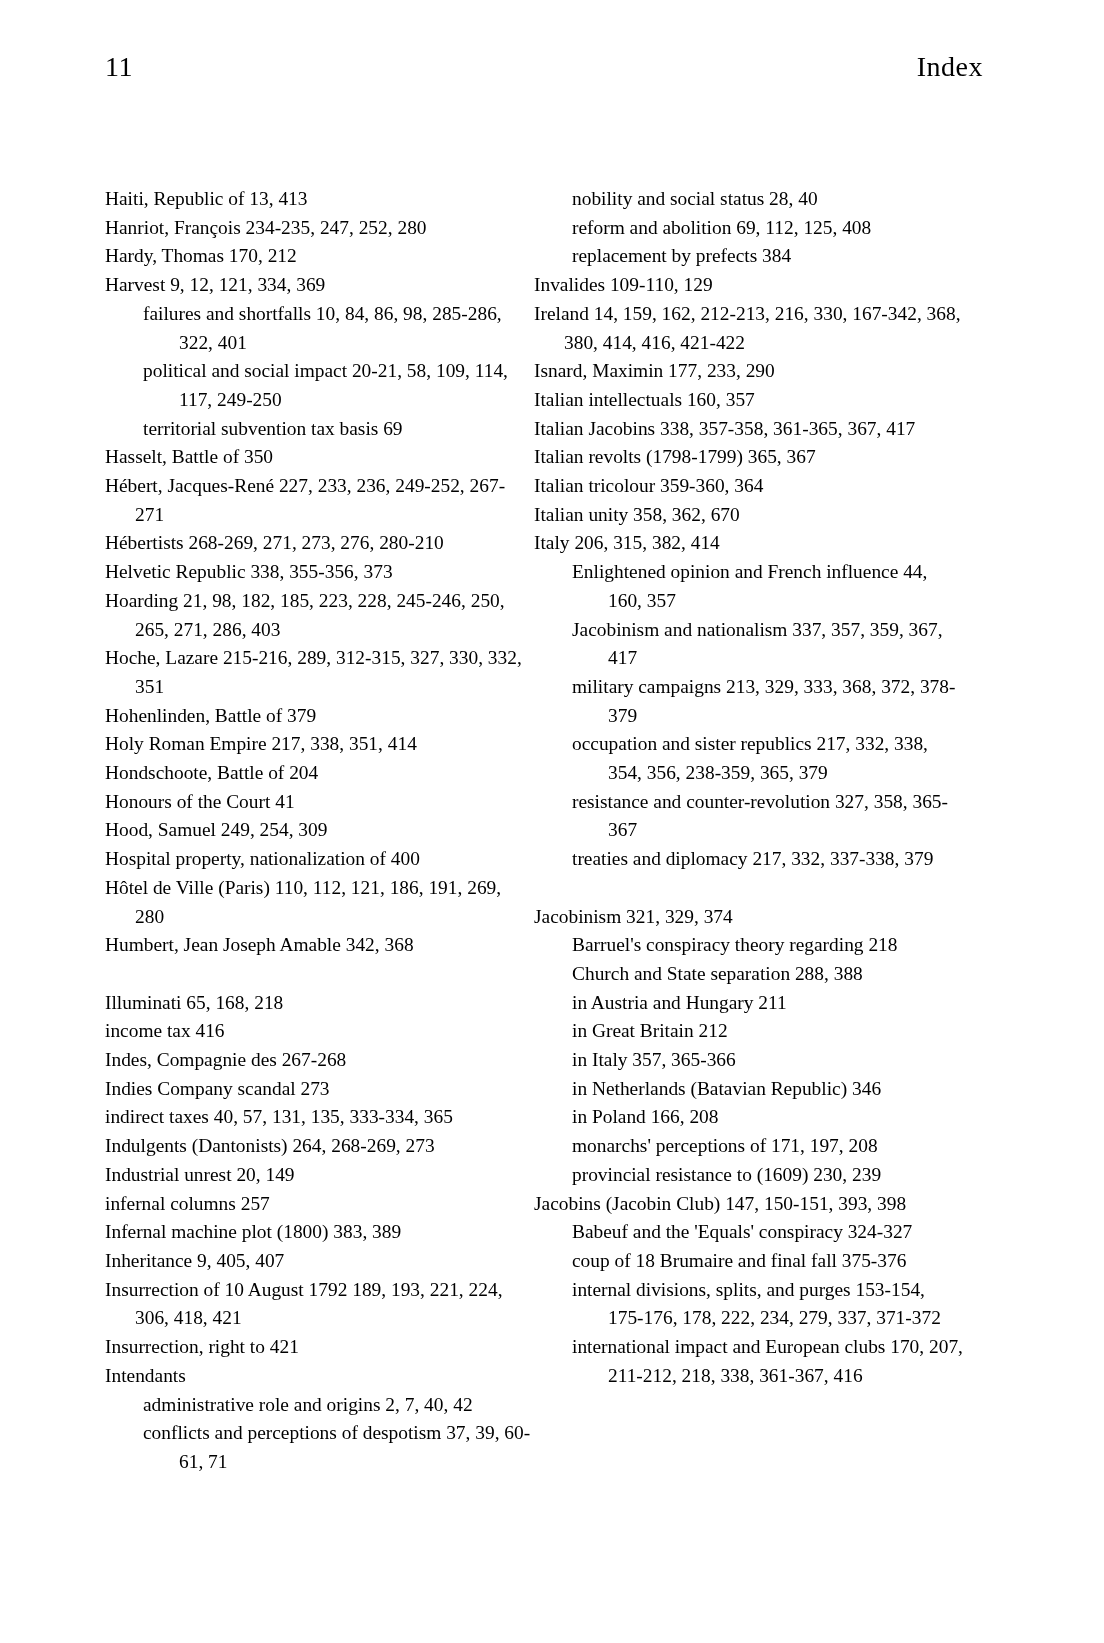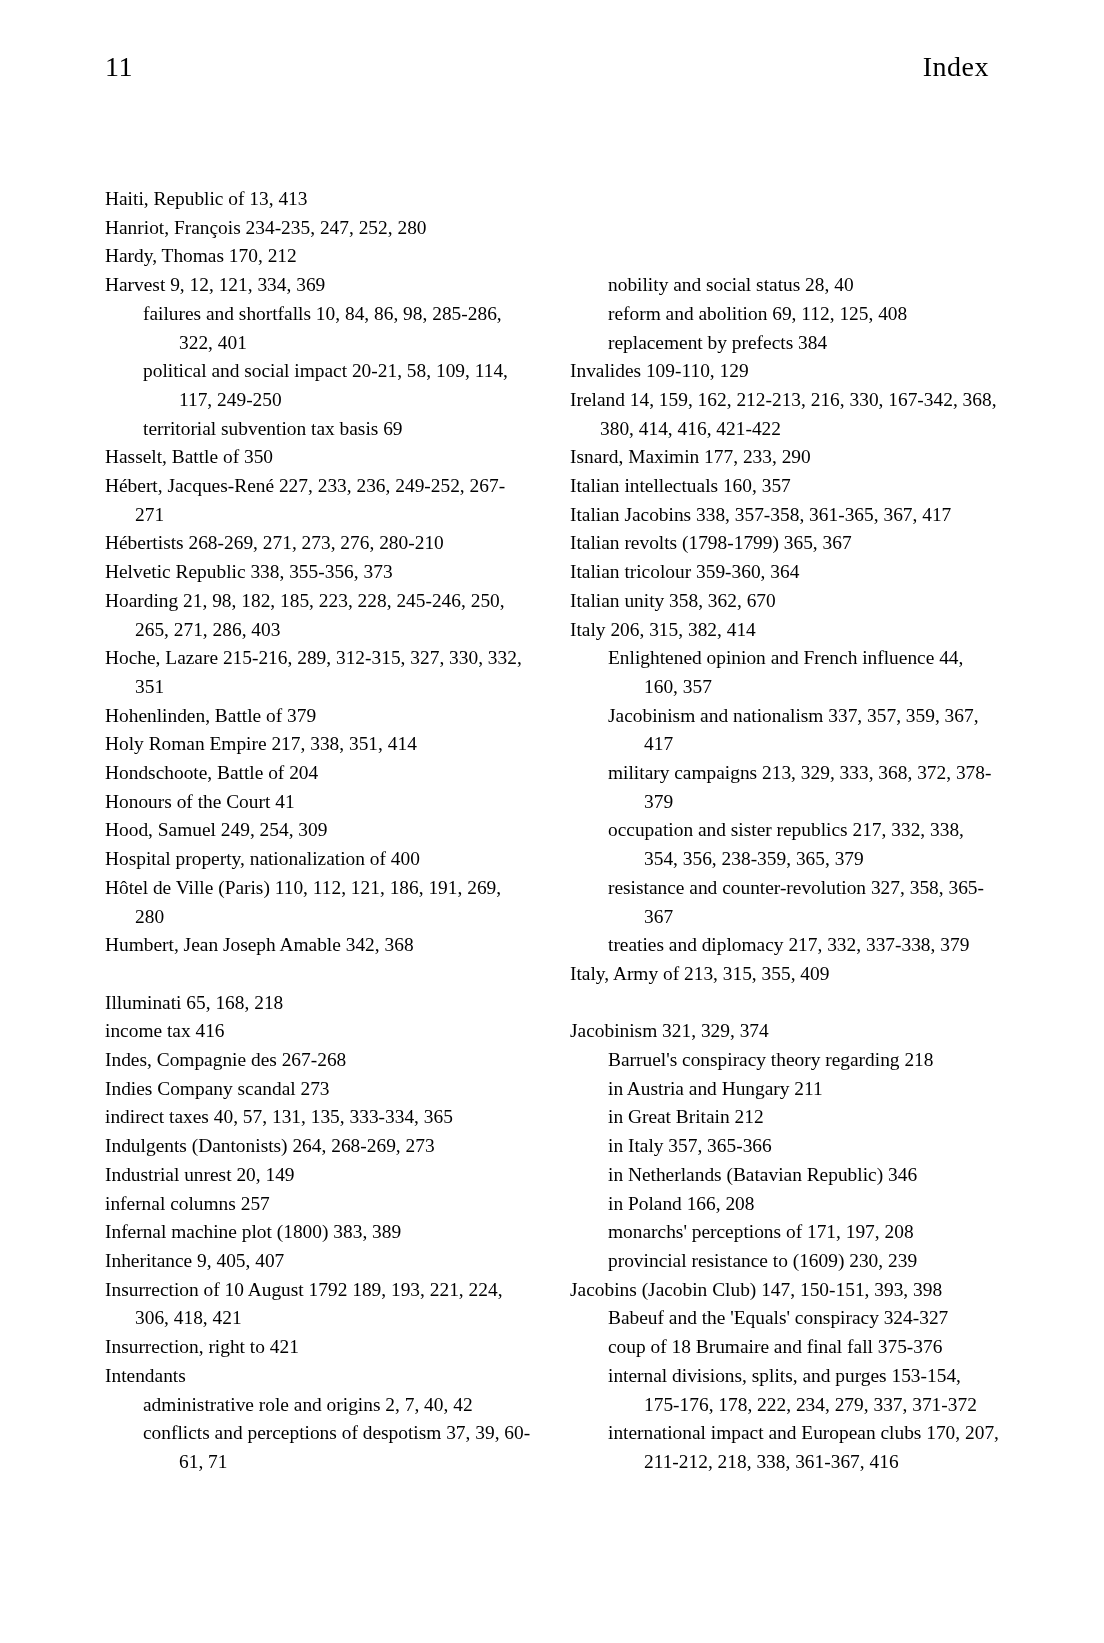--- a/index.html
+++ b/index.html
@@ -16,39 +16,37 @@
     color: #000000;
     box-sizing: border-box;
     overflow: hidden;
   }
 
   
   .running-head {
     position: absolute;
     top: 50px;
     left: 105px;
-    right: 115px;
+    right: 121px;
     display: flex;
     justify-content: space-between;
     align-items: baseline;
     font-size: 28px;
     line-height: 1.2;
   }
   .folio { letter-spacing: 0.5px; }
   .head-title { letter-spacing: 0.5px; text-align: center; }
 
   
   .columns {
     position: absolute;
     top: 185px;
     left: 105px;
     width: 894px;
     display: flex;
-    gap: 36px;
-    align-items: flex-end;
   }
   .column {
     width: 429px;
     flex: 0 0 429px;
   }
 
   .entry {
     font-size: 19.4px;
     line-height: 28.7px;
     margin: 0;
@@ -131,24 +129,24 @@
         <p class="entry lvl0">Italian revolts (1798-1799) 365, 367</p>
         <p class="entry lvl0">Italian tricolour 359-360, 364</p>
         <p class="entry lvl0">Italian unity 358, 362, 670</p>
         <p class="entry lvl0">Italy 206, 315, 382, 414</p>
         <p class="entry lvl1">Enlightened opinion and French influence 44, 160, 357</p>
         <p class="entry lvl1">Jacobinism and nationalism 337, 357, 359, 367, 417</p>
         <p class="entry lvl1">military campaigns 213, 329, 333, 368, 372, 378-379</p>
         <p class="entry lvl1">occupation and sister republics 217, 332, 338, 354, 356, 238-359, 365, 379</p>
         <p class="entry lvl1">resistance and counter-revolution 327, 358, 365-367</p>
         <p class="entry lvl1">treaties and diplomacy 217, 332, 337-338, 379</p>
-        <p class="entry lvl0">Italy, Army of 213, 315, 355, 409</p>
         <div class="spacer"></div>
         <p class="entry lvl0">Jacobinism 321, 329, 374</p>
         <p class="entry lvl1">Barruel's conspiracy theory regarding 218</p>
+        <p class="entry lvl1">Church and State separation 288, 388</p>
         <p class="entry lvl1">in Austria and Hungary 211</p>
         <p class="entry lvl1">in Great Britain 212</p>
         <p class="entry lvl1">in Italy 357, 365-366</p>
         <p class="entry lvl1">in Netherlands (Batavian Republic) 346</p>
         <p class="entry lvl1">in Poland 166, 208</p>
         <p class="entry lvl1">monarchs' perceptions of 171, 197, 208</p>
         <p class="entry lvl1">provincial resistance to (1609) 230, 239</p>
         <p class="entry lvl0">Jacobins (Jacobin Club) 147, 150-151, 393, 398</p>
         <p class="entry lvl1">Babeuf and the 'Equals' conspiracy 324-327</p>
         <p class="entry lvl1">coup of 18 Brumaire and final fall 375-376</p>

